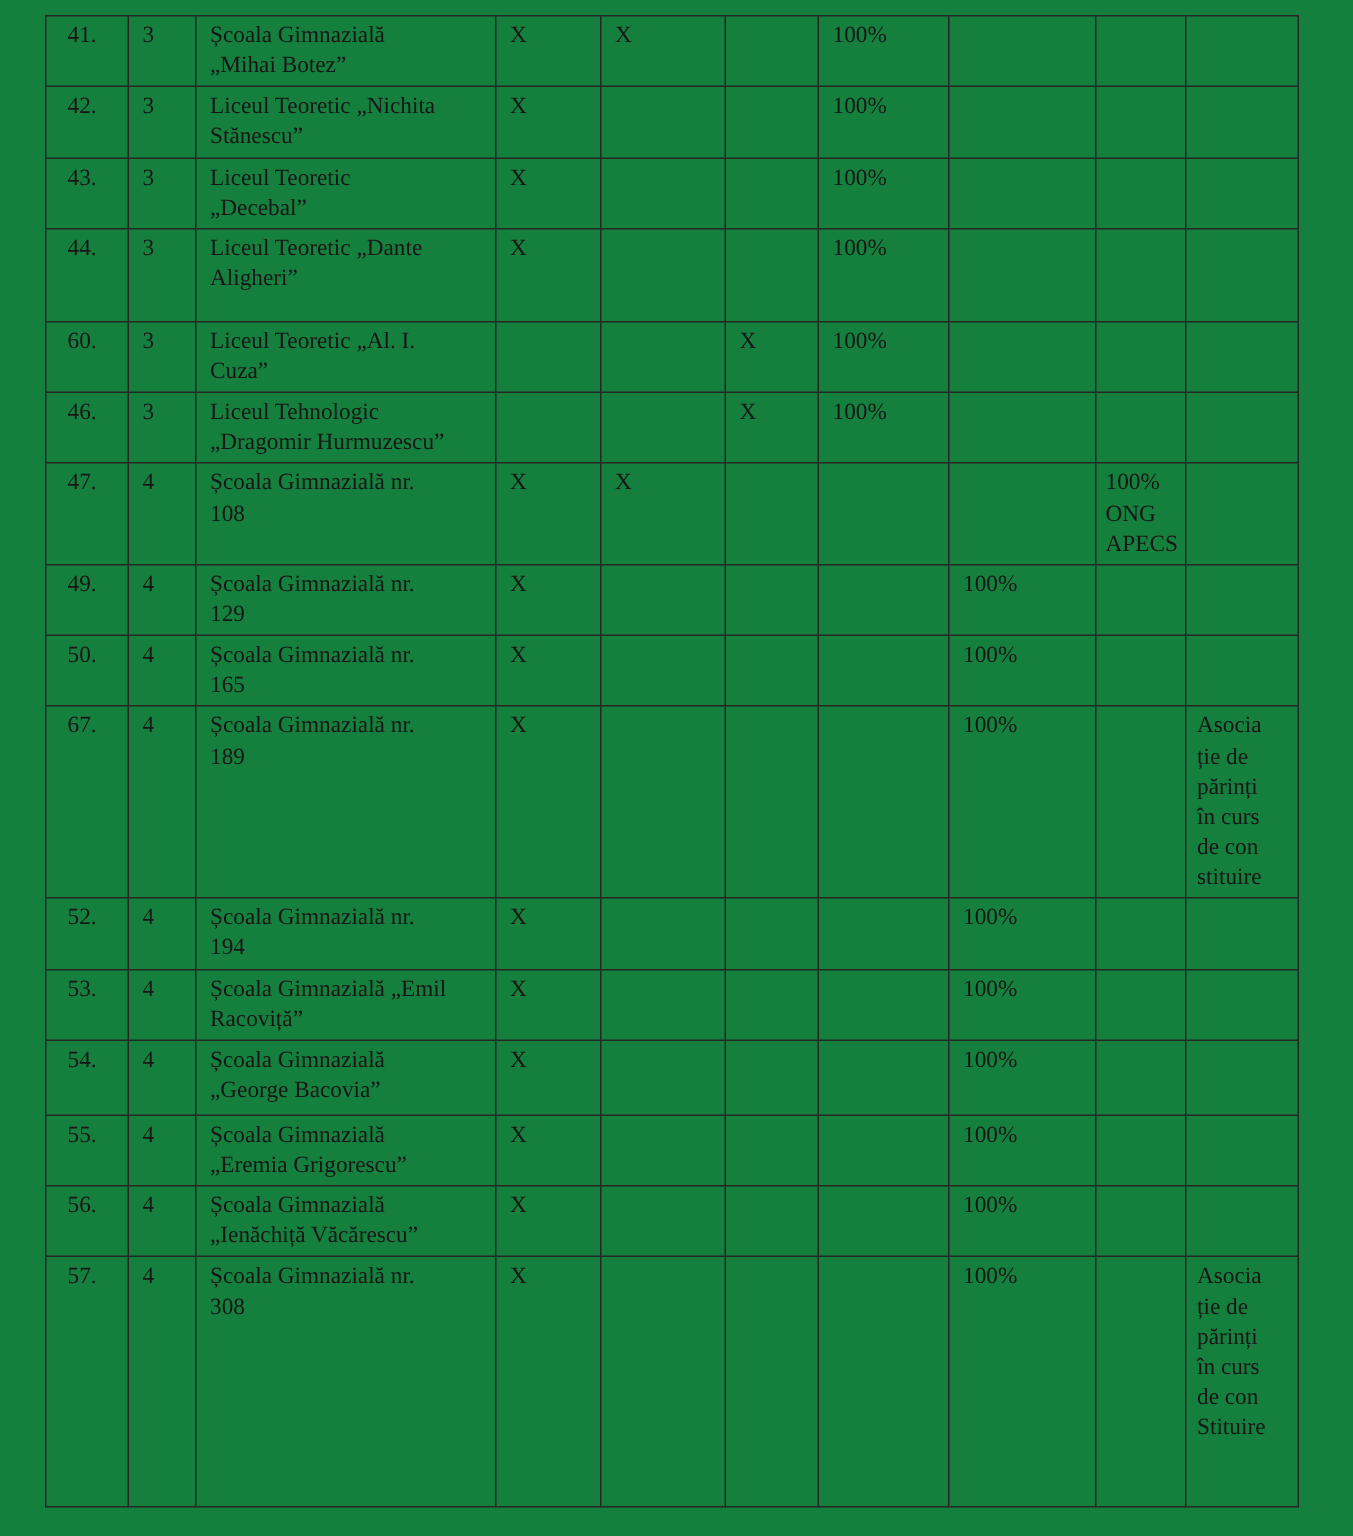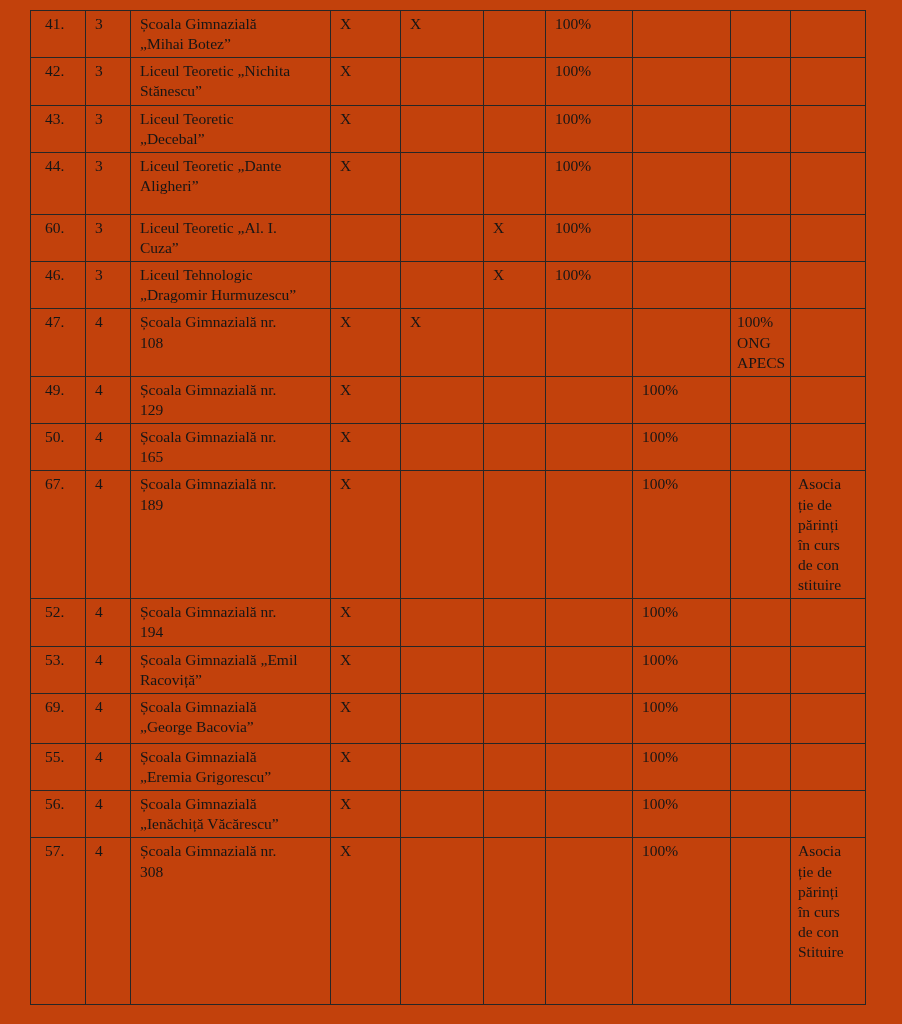--- a/index.html
+++ b/index.html
@@ -6,21 +6,21 @@
   html, body {
     margin: 0;
     padding: 0;
     background: #ffffff;
     font-family: "Liberation Serif", serif;
   }
   .page {
     position: relative;
     width: 902px;
     height: 1024px;
-    background: #c2410c;
+    background: #15803d;
     overflow: hidden;
   }
   .table-wrap {
     position: absolute;
     top: 10px;
     left: 30px;
   }
   table.school-table {
     border-collapse: collapse;
     table-layout: fixed;
@@ -217,21 +217,21 @@
 Racoviță”</td>
             <td class="col-3">X</td>
             <td class="col-4"></td>
             <td class="col-5"></td>
             <td class="col-6"></td>
             <td class="col-7">100%</td>
             <td class="col-8"></td>
             <td class="col-9"></td>
           </tr>
           <tr style="height: 50px;">
-            <td class="col-0">69.</td>
+            <td class="col-0">54.</td>
             <td class="col-1">4</td>
             <td class="col-2">Școala Gimnazială
 „George Bacovia”</td>
             <td class="col-3">X</td>
             <td class="col-4"></td>
             <td class="col-5"></td>
             <td class="col-6"></td>
             <td class="col-7">100%</td>
             <td class="col-8"></td>
             <td class="col-9"></td>

